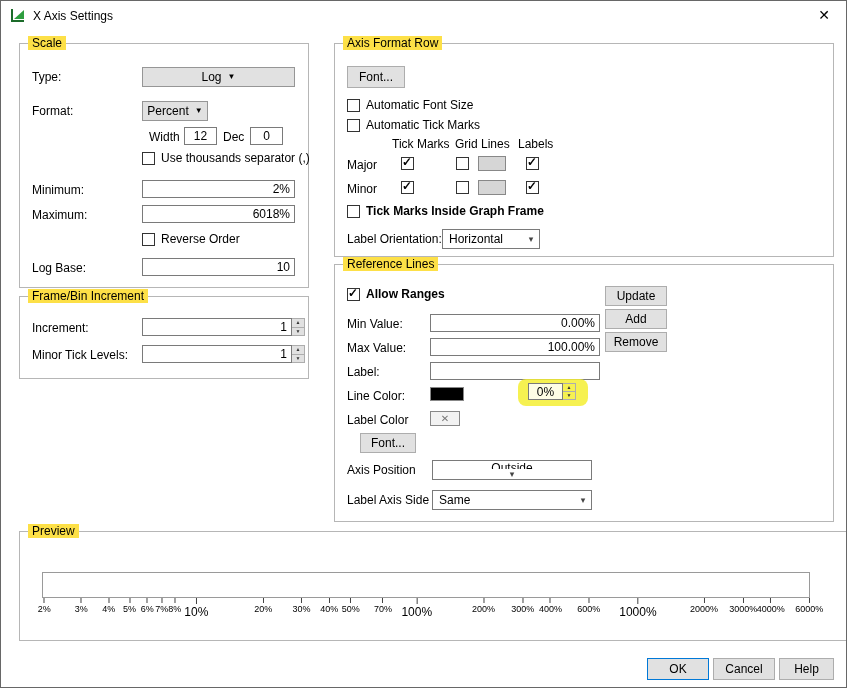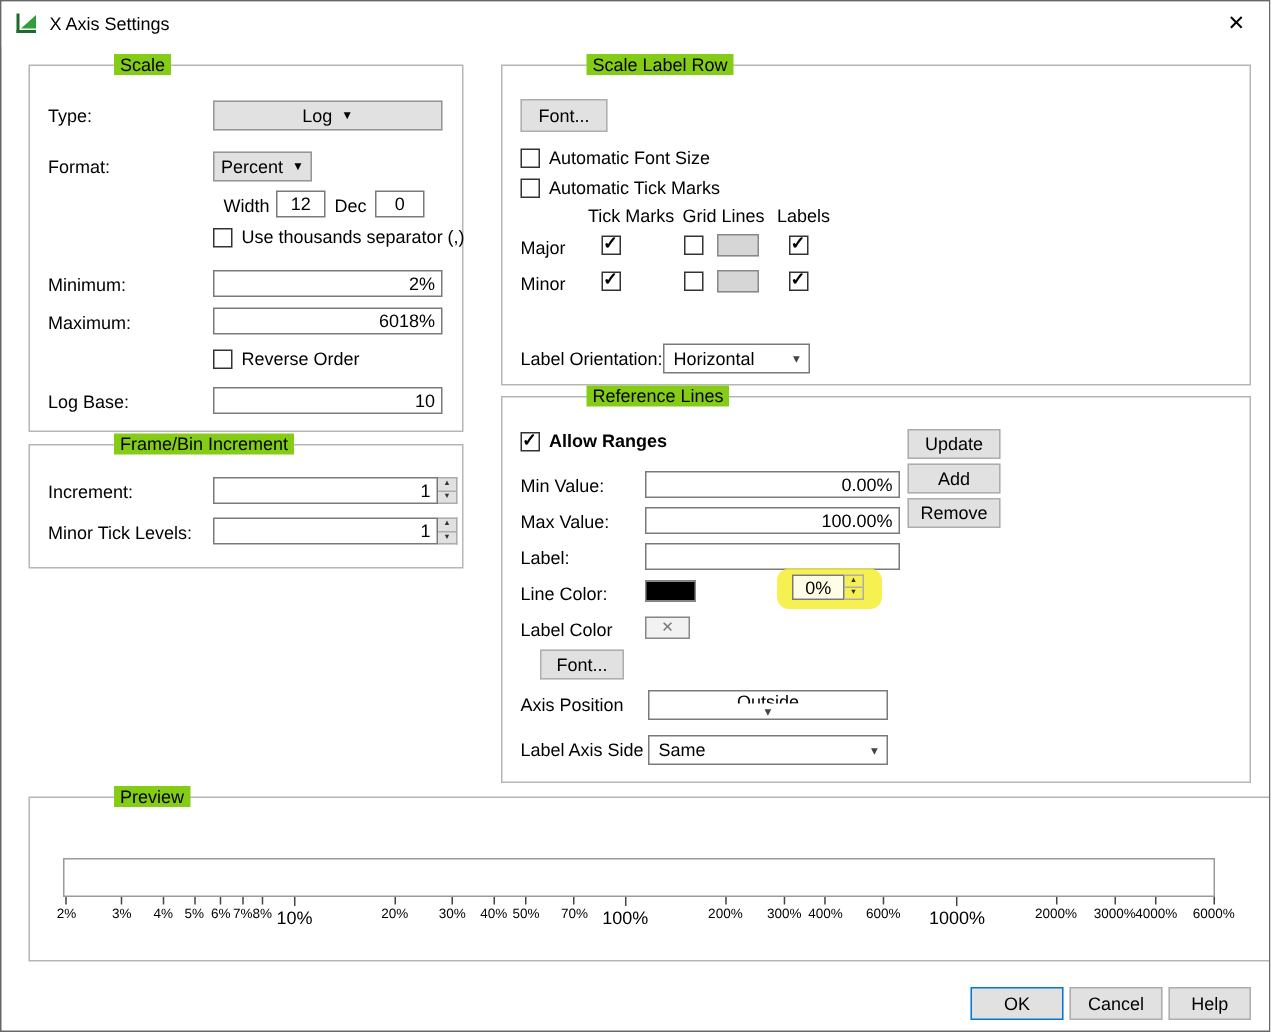--- a/index.html
+++ b/index.html
@@ -8,21 +8,21 @@
   .dialog { position:relative; width:847px; height:688px; background:#fff; border:1px solid #676767; overflow:hidden; }
 
   
   .titlebar { position:absolute; left:0; top:0; right:0; height:30px; background:#fff; display:flex; align-items:center; padding:0 8px; }
   .app-icon { width:18px; height:18px; display:inline-block; }
   .title { margin-left:6px; font-size:12px; }
   .close { position:absolute; right:16px; top:7px; font-size:14px; line-height:14px; cursor:pointer; color:#000; }
 
   
   .group { position:absolute; border:1px solid #b6b6b6; }
-  .legend { position:absolute; top:-8px; left:8px; background:#84cc16; padding:0 4px; white-space:nowrap;margin-left:48px; }
+  .legend { position:absolute; top:-8px; left:8px; background:#fde047; padding:0 4px; white-space:nowrap; }
 
   .lbl { position:absolute; white-space:nowrap; }
 
   .field { position:absolute; background:#fff; border:1px solid #7a7a7a; height:18px; line-height:16px; padding:0 4px; overflow:hidden; white-space:nowrap; }
   .field.num { text-align:right; }
   .field.ctr { text-align:center; }
 
   .btn { position:absolute; background:#e1e1e1; border:1px solid #adadad; text-align:center; height:22px; line-height:20px; cursor:pointer; }
   .btn.sm { height:20px; line-height:18px; }
   .btn.default { border-color:#0078d7; }
@@ -143,21 +143,21 @@
     <div class="spin" style="left:122px; top:48px;">
       <div class="sfield" style="width:150px;">1</div>
       <div class="sbtns">
         <span class="sbtn">▲</span>
         <span class="sbtn">▼</span>
       </div>
     </div>
   </div>
 
   <div class="group" style="left:333px; top:42px; width:500px; height:214px;">
-    <span class="legend">Scale Label Row</span>
+    <span class="legend">Axis Format Row</span>
 
     <div class="btn" style="left:12px; top:22px; width:58px;">Font...</div>
 
     <label class="cbrow" style="left:12px; top:54px;">
       <span class="cb"></span>
       <span>Automatic Font Size</span>
     </label>
     <label class="cbrow" style="left:12px; top:74px;">
       <span class="cb"></span>
       <span>Automatic Tick Marks</span>
@@ -192,20 +192,24 @@
     <label class="cbrow" style="left:121px; top:137px;">
       <span class="cb"></span>
     </label>
     <span class="swatch" style="left: 143px; top: 136px; width: 28px; height: 15px; background: rgb(214, 214, 214);"></span>
     <label class="cbrow checked" style="left:191px; top:137px;">
       <span class="cb">
           <span class="ck">✓</span>
         </span>
     </label>
 
+    <label class="cbrow" style="left:12px; top:160px; font-weight:bold;">
+      <span class="cb"></span>
+      <span>Tick Marks Inside Graph Frame</span>
+    </label>
 
     <span class="lbl" style="left:12px; top:188px;">Label Orientation:</span>
     <div class="combo" style="left:107px; top:185px; width:98px;">
       <span class="combo-text">Horizontal</span>
       <span class="combo-arrow">▾</span>
     </div>
   </div>
 
   <div class="group" style="left:333px; top:263px; width:500px; height:258px;">
     <span class="legend">Reference Lines</span>

